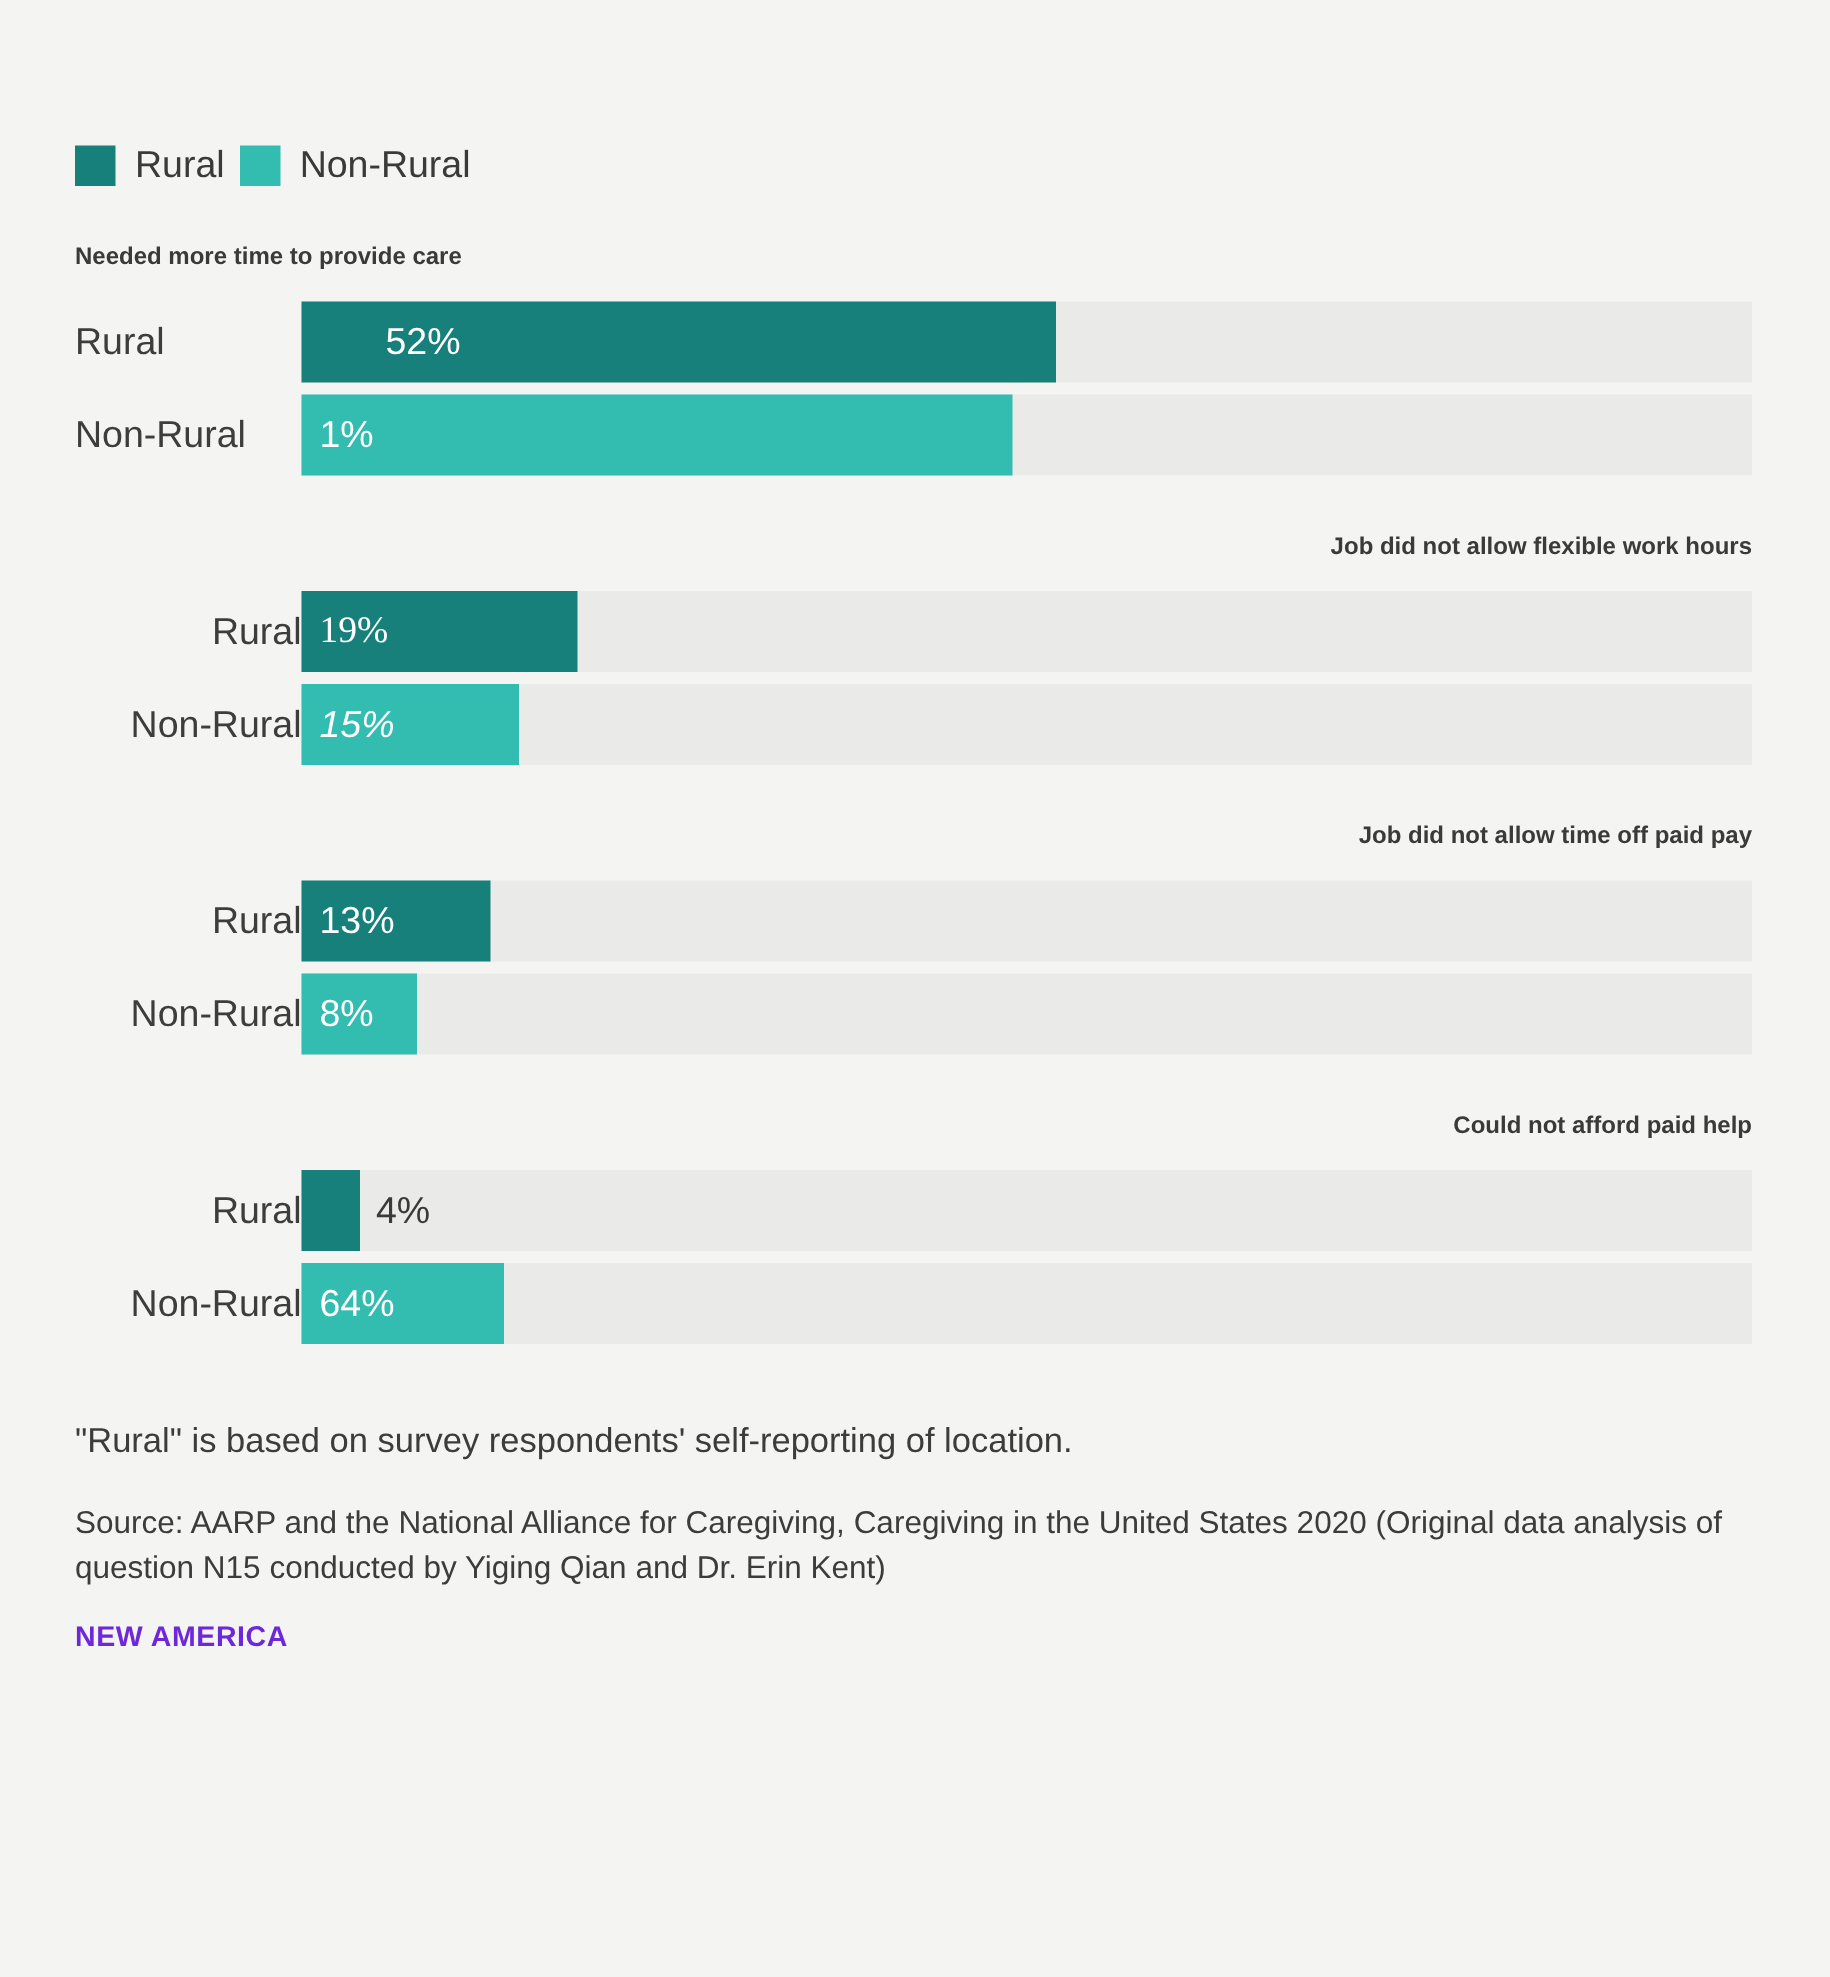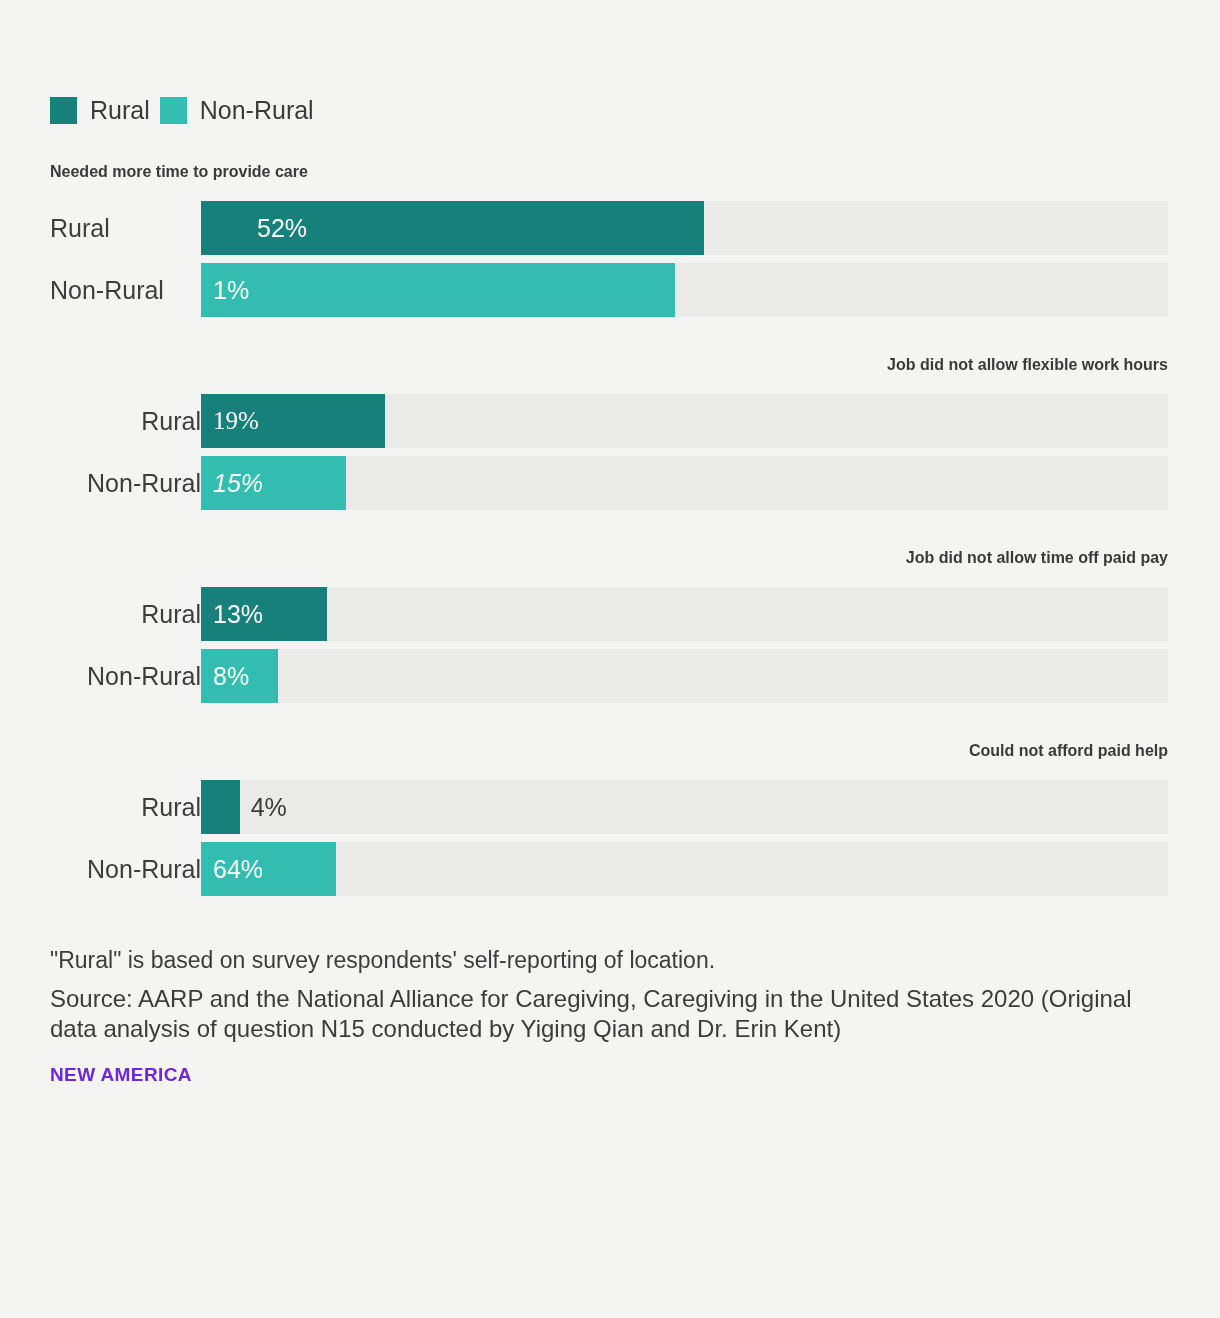--- a/index.html
+++ b/index.html
@@ -65,22 +65,22 @@
   }
   .bar-value.outside { color:#3a3a3a; padding-left:11px; }
 
   .note {
     margin-top:48px;
     font-size:23px;
     line-height:32px;
     color:#3c3c3c;
   }
   .source {
-    margin-top:8px;
-    font-size:24px;
+    margin-top:25px;
+    font-size:21px;
     line-height:30px;
     max-width:1100px;
     color:#3c3c3c;
   }
   .brand {
     margin-top:20px;
     font-size:19px;
     font-weight:700;
     letter-spacing:0.4px;
     color:#6d28d9;

